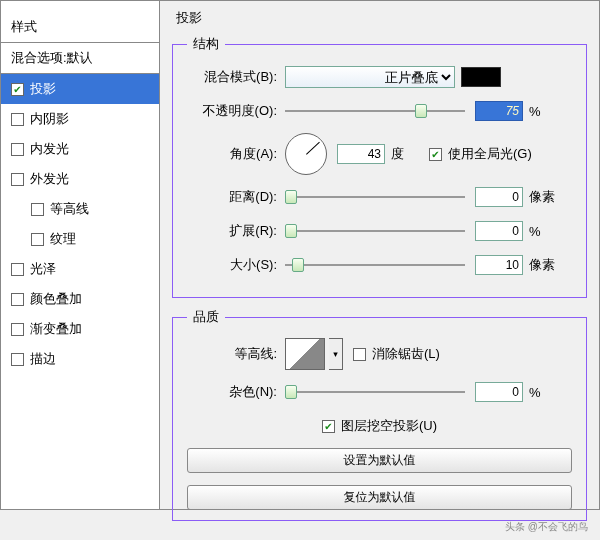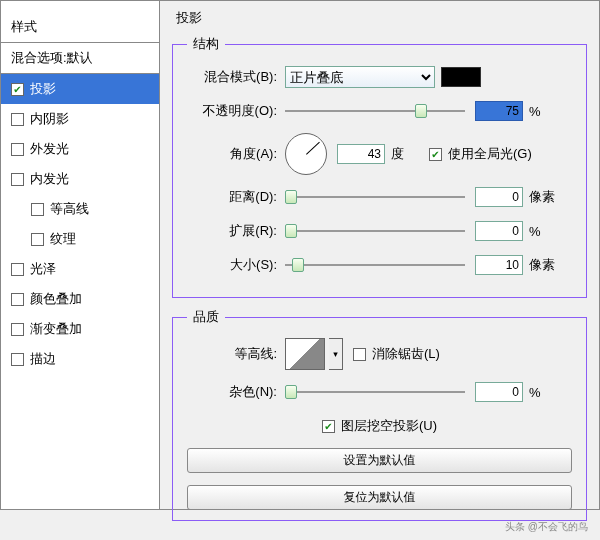--- a/index.html
+++ b/index.html
@@ -14,27 +14,27 @@
 .sidebar-item.indent { padding-left: 30px; }
 .chk { width: 13px; height: 13px; border: 1px solid #666; background: #fff; margin-right: 6px; display: inline-flex; align-items: center; justify-content: center; font-size: 10px; color: #2a6; }
 .chk.checked::after { content: "✔"; color: #1a8a1a; }
 .sidebar-item.selected .chk.checked::after { color: #1a8a1a; }
 .main { flex: 1; padding: 8px 12px; background: #f0f0f0; border: 1px solid #888; border-left: none; }
 .panel-title { font-size: 13px; margin-bottom: 8px; padding-left: 4px; }
 fieldset { border: 1px solid #8b5cf6; padding: 12px 14px 10px 14px; margin-bottom: 10px; }
 legend { padding: 0 6px; font-size: 13px; }
 .row { display: flex; align-items: center; margin-bottom: 10px; min-height: 24px; }
 .label { width: 90px; text-align: right; margin-right: 8px; }
-select { height: 22px; width: 150px; border: 1px solid #7a9; background: linear-gradient(#fff,#e8f0f8); }
+select { height: 22px; width: 170px; border: 1px solid #7a9; background: linear-gradient(#fff,#e8f0f8); text-align: right; }
 .sel-wrap { position: relative; display: inline-flex; align-items: center; }
 .color-swatch { width: 40px; height: 20px; background: #000; border: 1px solid #333; margin-left: 6px; cursor: pointer; }
 .slider-track { flex: 1; max-width: 180px; height: 2px; background: #999; position: relative; margin-right: 10px; }
 .slider-thumb { position: absolute; top: -6px; width: 12px; height: 14px; background: linear-gradient(#f8fff0,#c8e8b8); border: 1px solid #6a8; border-radius: 2px; }
 .val-input { width: 48px; height: 20px; border: 1px solid #7a9; text-align: right; padding: 0 3px; font-size: 12px; }
-.val-input.hl { background: #3875d7; color: #000000; border: 1px solid #2a5bb0; }
+.val-input.hl { background: #3875d7; color: #fef9c3; border: 1px solid #2a5bb0; font-style: italic; }
 .unit { margin-left: 6px; width: 28px; }
 .angle-dial { width: 42px; height: 42px; border: 1px solid #666; border-radius: 50%; background: #fff; position: relative; margin-right: 10px; }
 .angle-hand { position: absolute; left: 50%; top: 50%; width: 18px; height: 1px; background: #000; transform-origin: 0 0; }
 .inline-chk { display: inline-flex; align-items: center; margin-left: 10px; cursor: pointer; }
 .contour-swatch { width: 40px; height: 32px; border: 1px solid #666; background: linear-gradient(135deg,#fff 0%,#fff 49%,#888 50%,#888 100%); display:inline-block; margin-right:4px; cursor:pointer; position:relative;}
 .contour-arrow { width:14px; height:32px; border:1px solid #666; border-left:none; display:inline-flex; align-items:center; justify-content:center; font-size:9px; cursor:pointer; background:#eee;}
 .btn-row { display: flex; justify-content: center; gap: 12px; margin-top: 6px; flex-direction: column; }
 .btn { padding: 3px 12px; border: 1px solid #888; background: linear-gradient(#fff,#e4e4e4); border-radius: 3px; cursor: pointer; font-size: 12px; }
 .footer { position: absolute; bottom: 6px; right: 12px; font-size: 10px; color: #888; }
 </style>
@@ -49,25 +49,25 @@
         <div class="sidebar-item selected">
           <span class="chk checked"></span>
           <span>投影</span>
         </div>
         <div class="sidebar-item">
           <span class="chk"></span>
           <span>内阴影</span>
         </div>
         <div class="sidebar-item">
           <span class="chk"></span>
-          <span>外发光</span>
+          <span>内发光</span>
         </div>
         <div class="sidebar-item">
           <span class="chk"></span>
-          <span>内发光</span>
+          <span>外发光</span>
         </div>
         <div class="sidebar-item indent">
           <span class="chk"></span>
           <span>等高线</span>
         </div>
         <div class="sidebar-item indent">
           <span class="chk"></span>
           <span>纹理</span>
         </div>
         <div class="sidebar-item">

